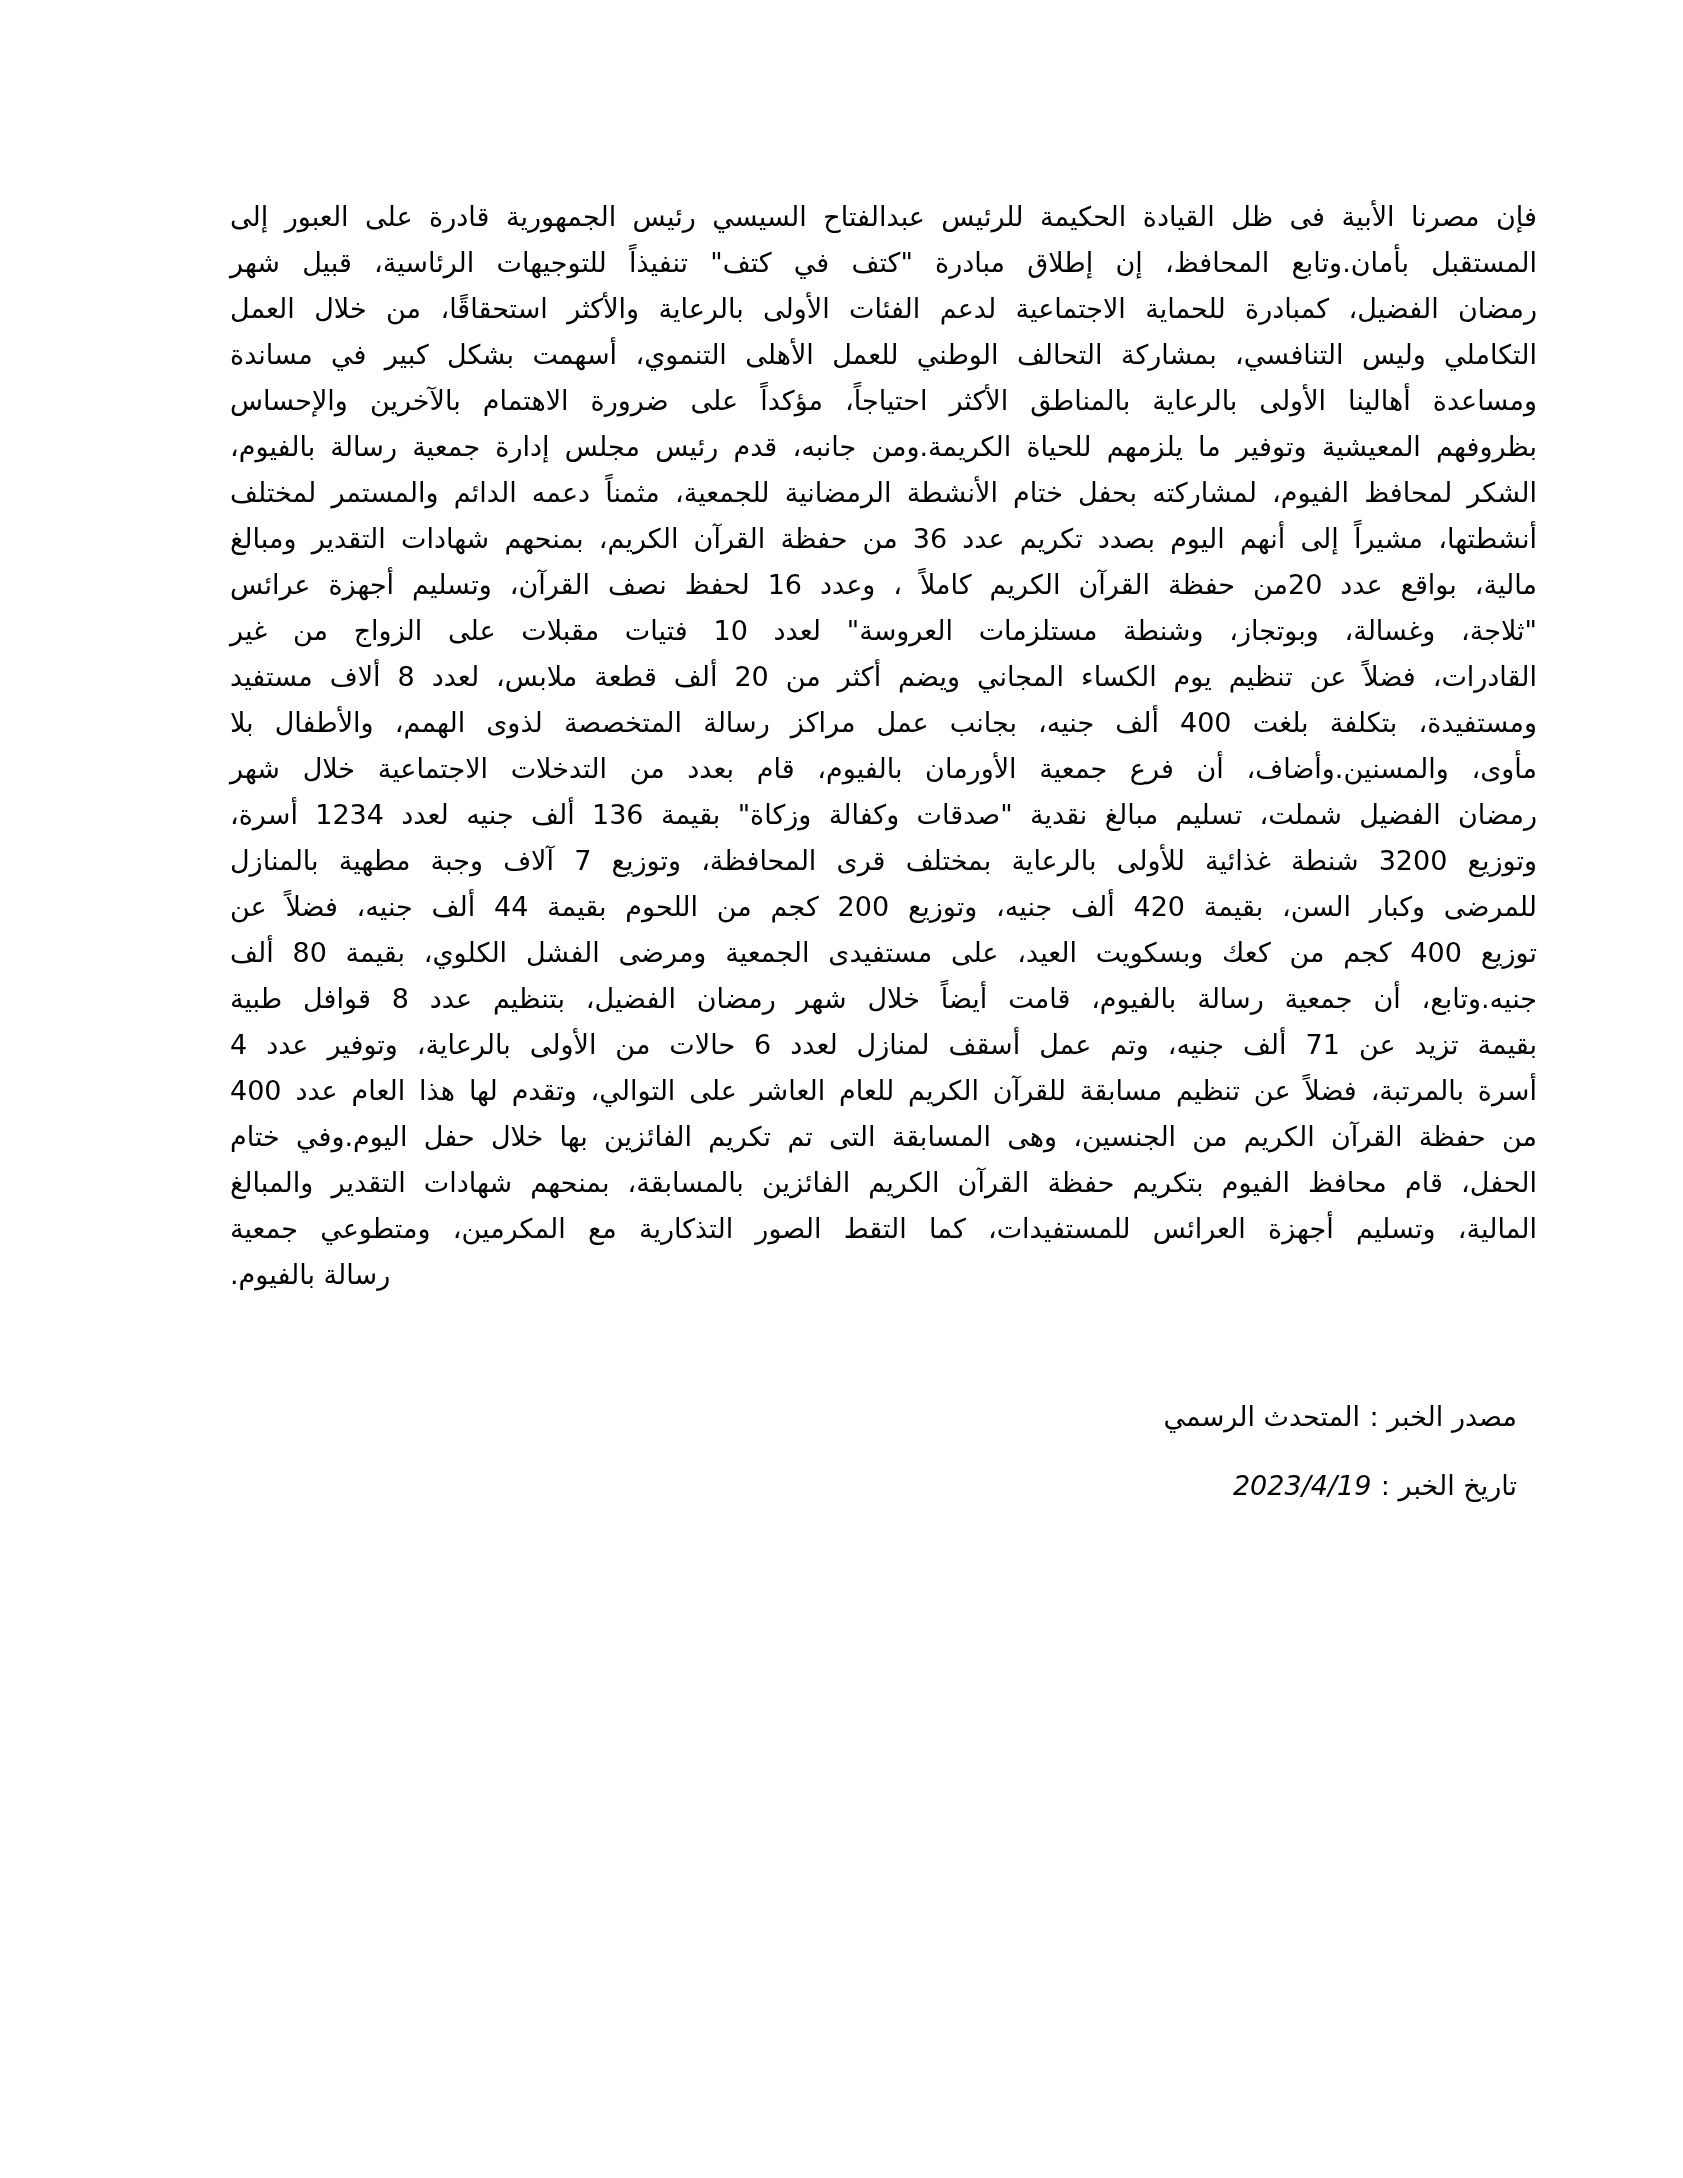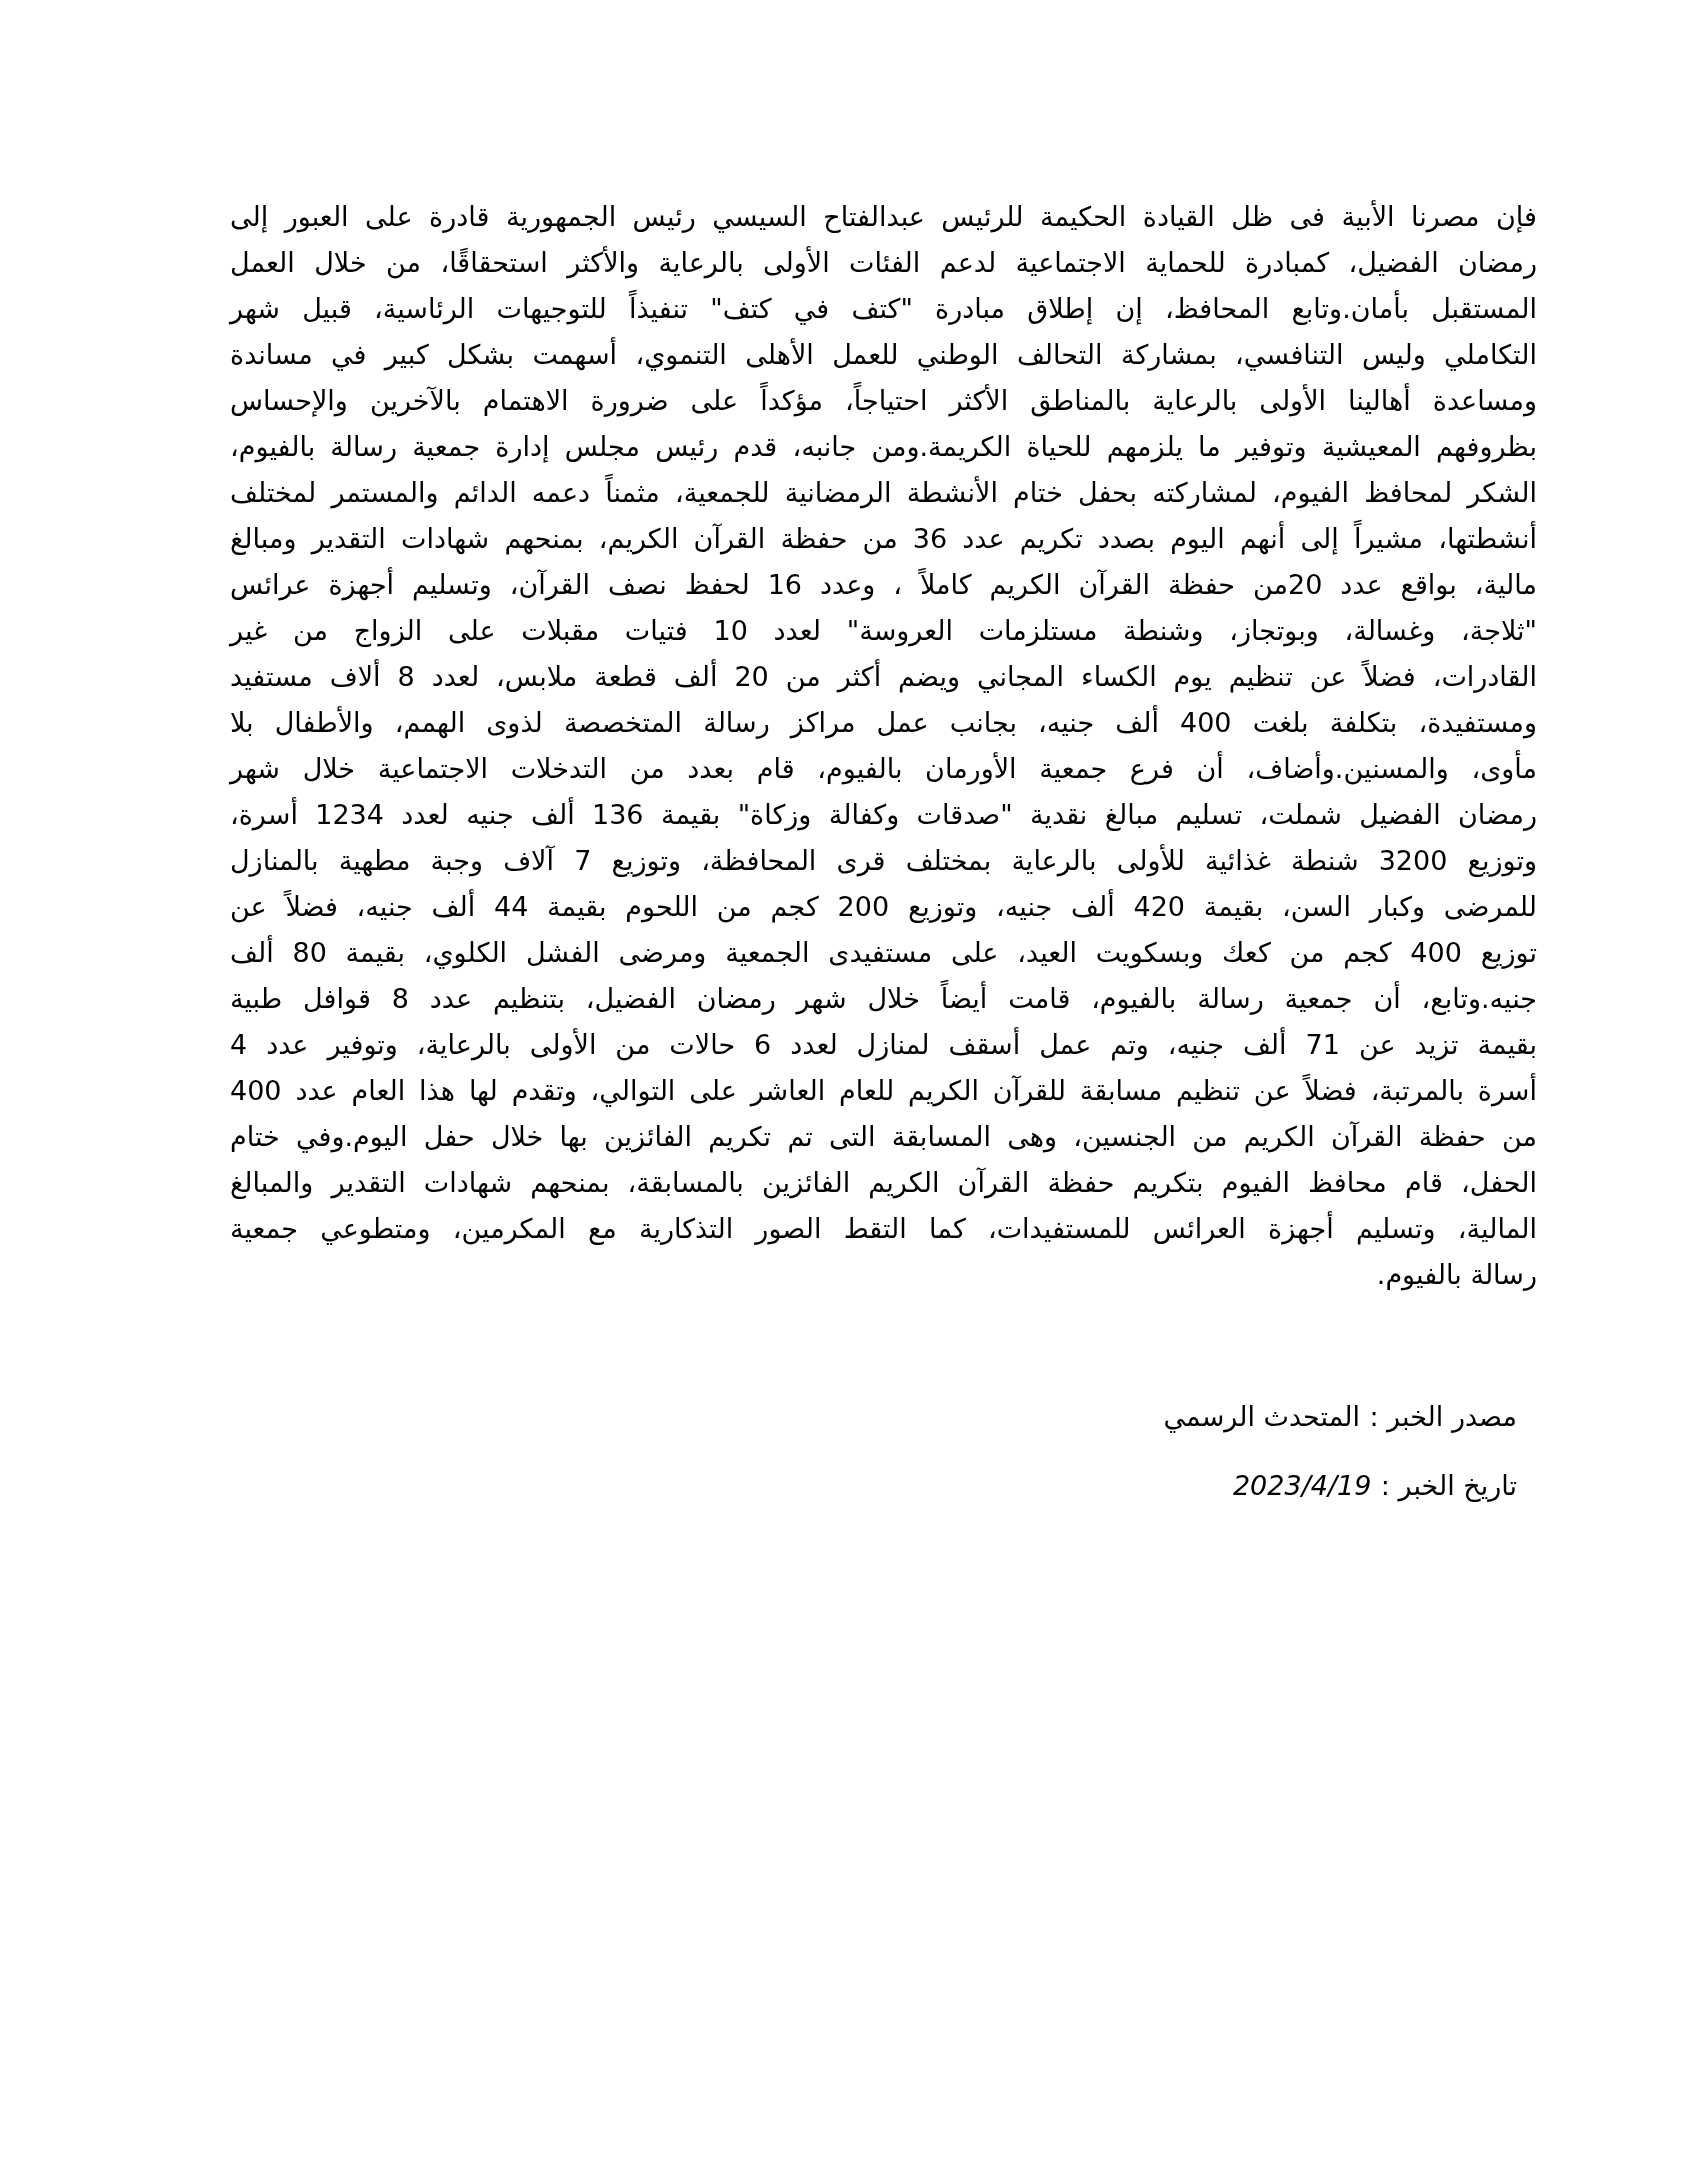--- a/index.html
+++ b/index.html
@@ -28,21 +28,21 @@
     line-height: 46px;
     color: #000000;
   }
   .article .line {
     text-align: justify;
     text-align-last: justify;
     height: 46px;
     white-space: normal;
   }
   .article .line.last {
-    text-align: right;
+    text-align: left;
     text-align-last: auto;
   }
   .meta {
     position: absolute;
     right: 208px;
     left: 188px;
     direction: rtl;
     font-size: 27px;
     line-height: 46px;
     color: #000000;
@@ -61,22 +61,22 @@
   .meta { top: 1394px; height: 129px; }
   .ltr { direction: ltr; unicode-bidi: embed; font-style: italic; }
 </style>
 </head>
 <body>
 
 <div class="page">
 
   <div class="article">
     <div class="line">فإن مصرنا الأبية فى ظل القيادة الحكيمة للرئيس عبدالفتاح السيسي رئيس الجمهورية قادرة على العبور إلى</div>
+    <div class="line">المستقبل بأمان.وتابع المحافظ، إن إطلاق مبادرة "كتف في كتف" تنفيذاً للتوجيهات الرئاسية، قبيل شهر</div>
     <div class="line">رمضان الفضيل، كمبادرة للحماية الاجتماعية لدعم الفئات الأولى بالرعاية والأكثر استحقاقًا، من خلال العمل</div>
-    <div class="line">المستقبل بأمان.وتابع المحافظ، إن إطلاق مبادرة "كتف في كتف" تنفيذاً للتوجيهات الرئاسية، قبيل شهر</div>
     <div class="line">التكاملي وليس التنافسي، بمشاركة التحالف الوطني للعمل الأهلى التنموي، أسهمت بشكل كبير في مساندة</div>
     <div class="line">ومساعدة أهالينا الأولى بالرعاية بالمناطق الأكثر احتياجاً، مؤكداً على ضرورة الاهتمام بالآخرين والإحساس</div>
     <div class="line">بظروفهم المعيشية وتوفير ما يلزمهم للحياة الكريمة.ومن جانبه، قدم رئيس مجلس إدارة جمعية رسالة بالفيوم،</div>
     <div class="line">الشكر لمحافظ الفيوم، لمشاركته بحفل ختام الأنشطة الرمضانية للجمعية، مثمناً دعمه الدائم والمستمر لمختلف</div>
     <div class="line">أنشطتها، مشيراً إلى أنهم اليوم بصدد تكريم عدد 36 من حفظة القرآن الكريم، بمنحهم شهادات التقدير ومبالغ</div>
     <div class="line">مالية، بواقع عدد  20من حفظة القرآن الكريم كاملاً ، وعدد 16 لحفظ نصف القرآن، وتسليم أجهزة عرائس</div>
     <div class="line">"ثلاجة، وغسالة، وبوتجاز، وشنطة مستلزمات العروسة" لعدد 10 فتيات مقبلات على الزواج من غير</div>
     <div class="line">القادرات، فضلاً عن تنظيم يوم الكساء المجاني ويضم أكثر من 20 ألف قطعة ملابس، لعدد 8 ألاف مستفيد</div>
     <div class="line">ومستفيدة، بتكلفة بلغت 400 ألف جنيه، بجانب عمل مراكز رسالة المتخصصة لذوى الهمم، والأطفال بلا</div>
     <div class="line">مأوى، والمسنين.وأضاف، أن فرع جمعية الأورمان بالفيوم، قام بعدد من التدخلات الاجتماعية خلال شهر</div>

